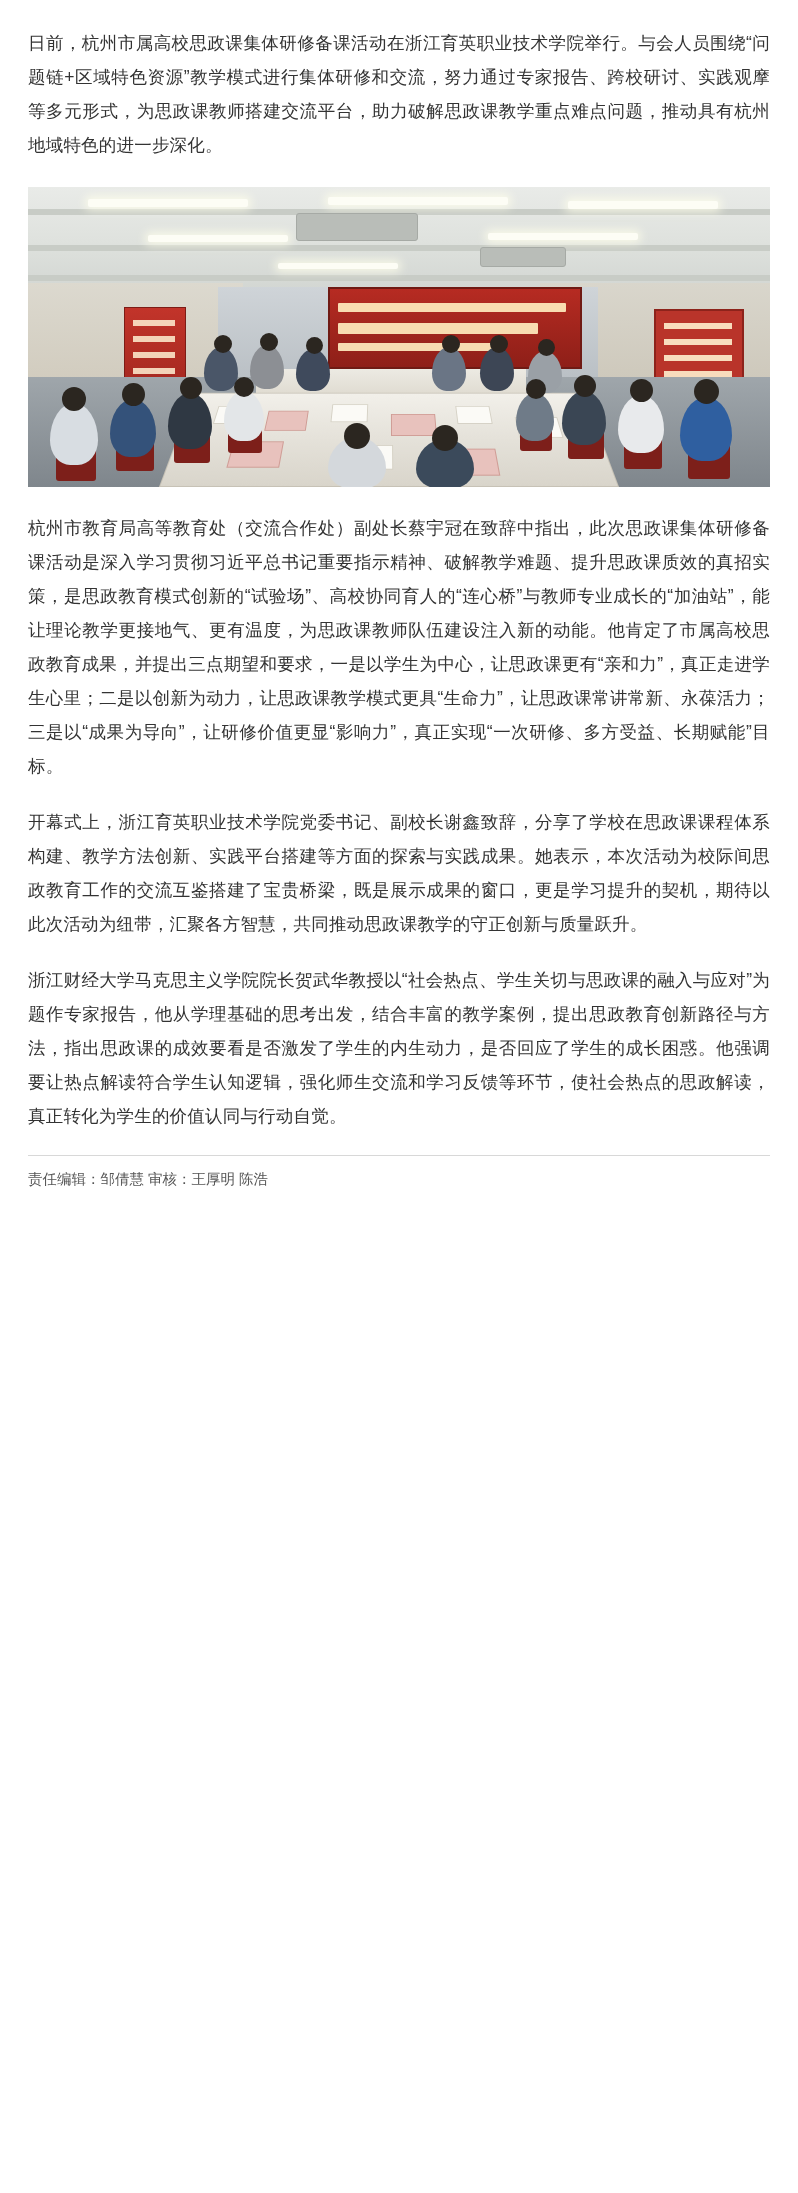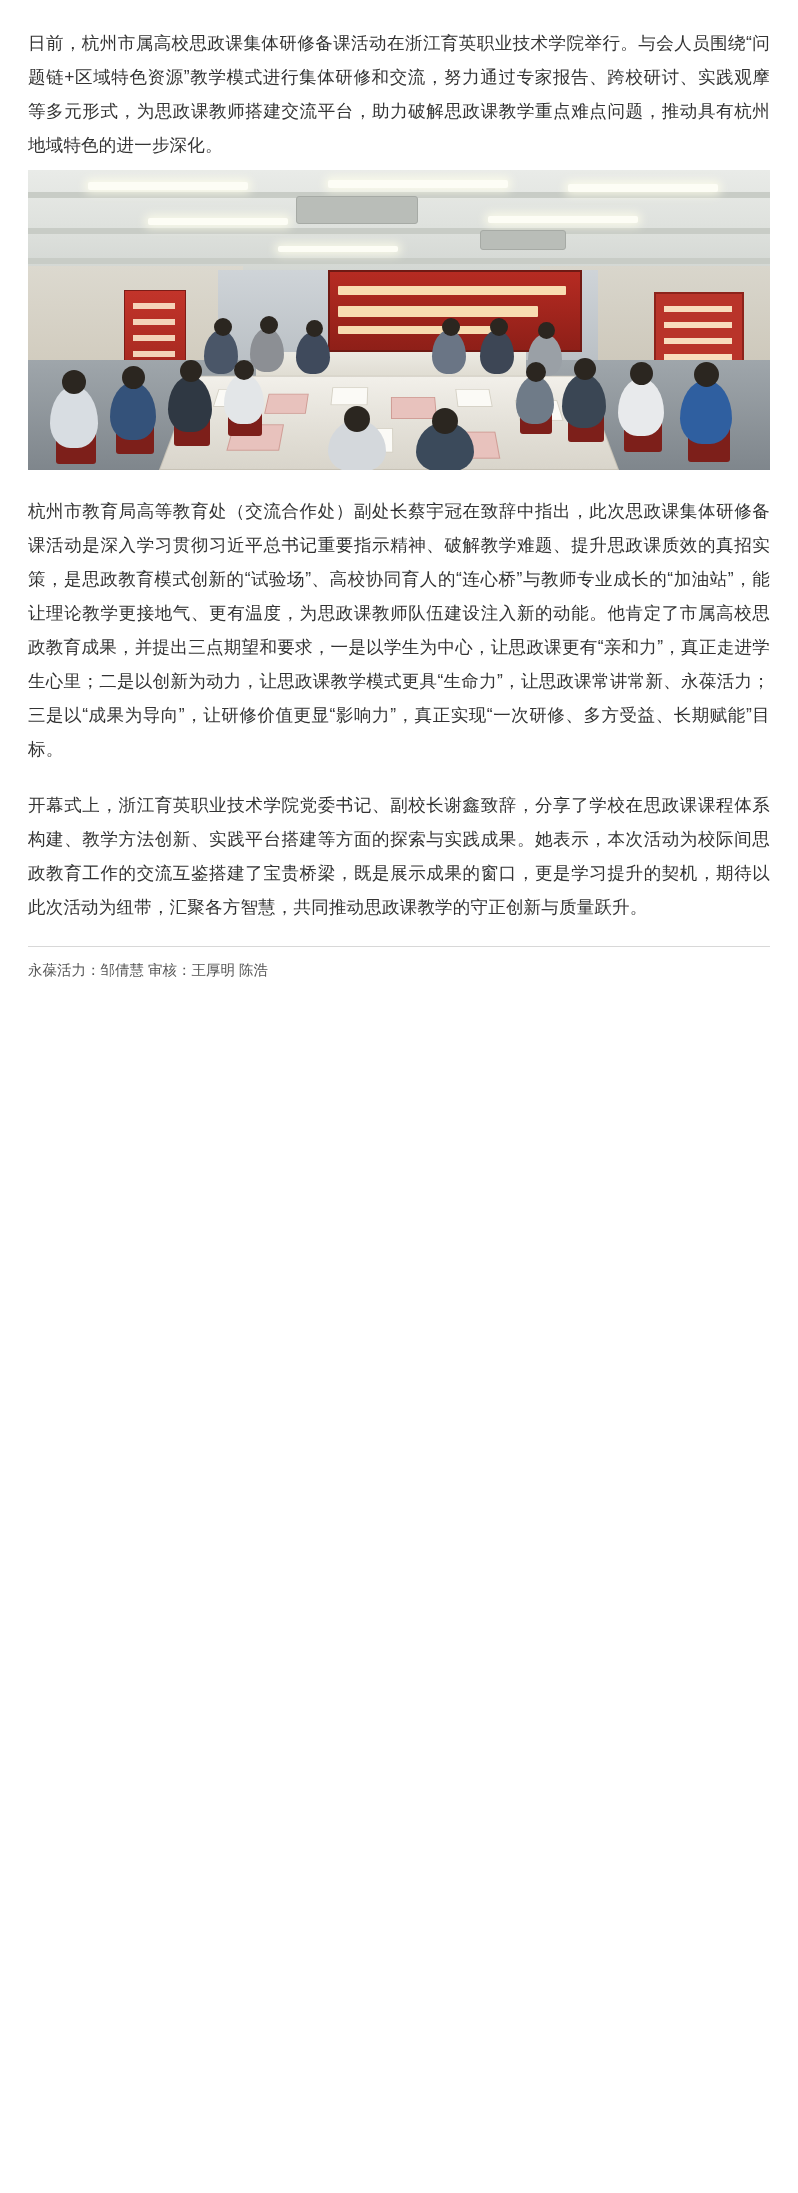--- a/index.html
+++ b/index.html
@@ -23,21 +23,21 @@
   p.para {
     font-size: 17.5px;
     line-height: 34px;
     color: #333333;
     margin: 0 0 22px 0;
     text-align: justify;
     text-justify: inter-ideograph;
     letter-spacing: 0.2px;
   }
   p.para.first {
-    margin-bottom: 8px;
+    margin-bottom: 25px;
   }
   .photo-wrap {
     margin: 0 0 24px 0;
   }
   .photo {
     width: 742px;
     height: 300px;
     position: relative;
     overflow: hidden;
     background: #8d9aa4;
@@ -284,16 +284,17 @@
       <div class="head" style="left:316px;top:236px;width:26px;height:26px;"></div>
       <div class="person" style="left:388px;top:252px;width:58px;height:50px;background:#3b4a5b;"></div>
       <div class="head" style="left:404px;top:238px;width:26px;height:26px;"></div>
 
       <div class="caption-bar"></div>
     </div>
   </div>
 
   <p class="para">杭州市教育局高等教育处（交流合作处）副处长蔡宇冠在致辞中指出，此次思政课集体研修备课活动是深入学习贯彻习近平总书记重要指示精神、破解教学难题、提升思政课质效的真招实策，是思政教育模式创新的“试验场”、高校协同育人的“连心桥”与教师专业成长的“加油站”，能让理论教学更接地气、更有温度，为思政课教师队伍建设注入新的动能。他肯定了市属高校思政教育成果，并提出三点期望和要求，一是以学生为中心，让思政课更有“亲和力”，真正走进学生心里；二是以创新为动力，让思政课教学模式更具“生命力”，让思政课常讲常新、永葆活力；三是以“成果为导向”，让研修价值更显“影响力”，真正实现“一次研修、多方受益、长期赋能”目标。</p>
   <p class="para">开幕式上，浙江育英职业技术学院党委书记、副校长谢鑫致辞，分享了学校在思政课课程体系构建、教学方法创新、实践平台搭建等方面的探索与实践成果。她表示，本次活动为校际间思政教育工作的交流互鉴搭建了宝贵桥梁，既是展示成果的窗口，更是学习提升的契机，期待以此次活动为纽带，汇聚各方智慧，共同推动思政课教学的守正创新与质量跃升。</p>
-
-  <div class="footer">永葆活力：邹倩慧  审核：王厚明  陈浩</div>
+  <p class="para">浙江财经大学马克思主义学院院长贺武华教授以“社会热点、学生关切与思政课的融入与应对”为题作专家报告，他从学理基础的思考出发，结合丰富的教学案例，提出思政教育创新路径与方法，指出思政课的成效要看是否激发了学生的内生动力，是否回应了学生的成长困惑。他强调要让热点解读符合学生认知逻辑，强化师生交流和学习反馈等环节，使社会热点的思政解读，真正转化为学生的价值认同与行动自觉。</p>
+
+  <div class="footer">责任编辑：邹倩慧  审核：王厚明  陈浩</div>
 
 </div>
 
 </body></html>

